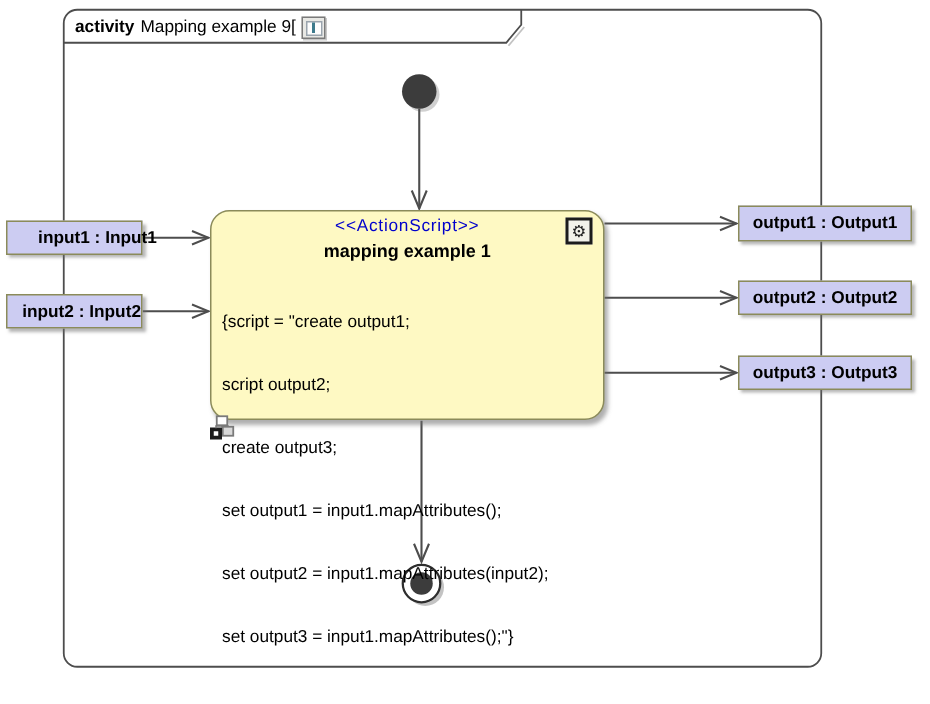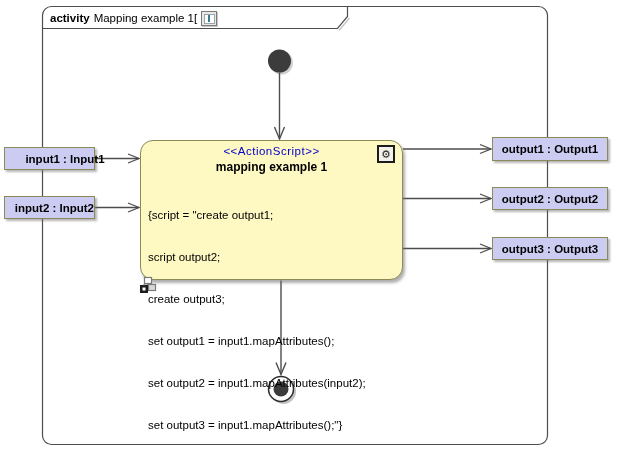--- a/index.html
+++ b/index.html
@@ -115,21 +115,21 @@
       <path d="M480,194 L491,198.5 L480,203"></path>
     </g>
     <g stroke="#4d4d4d" stroke-width="1.3" fill="none">
       <path d="M403,248.5 L491,248.5"></path>
       <path d="M480,244 L491,248.5 L480,253"></path>
     </g>
   </svg>
 
   <div class="frame-title">
     <span class="kw">activity</span>
-    <span>Mapping example 1[</span>
+    <span>Mapping example 9[</span>
     <span class="diagram-icon"></span>
   </div>
 
   <div class="action-node">
     <div class="stereotype">&lt;&lt;ActionScript&gt;&gt;</div>
     <div class="name">mapping example 1</div>
     <div class="script">
       <div>{script = "create output1;</div>
       <div>script output2;</div>
       <div>create output3;</div>

